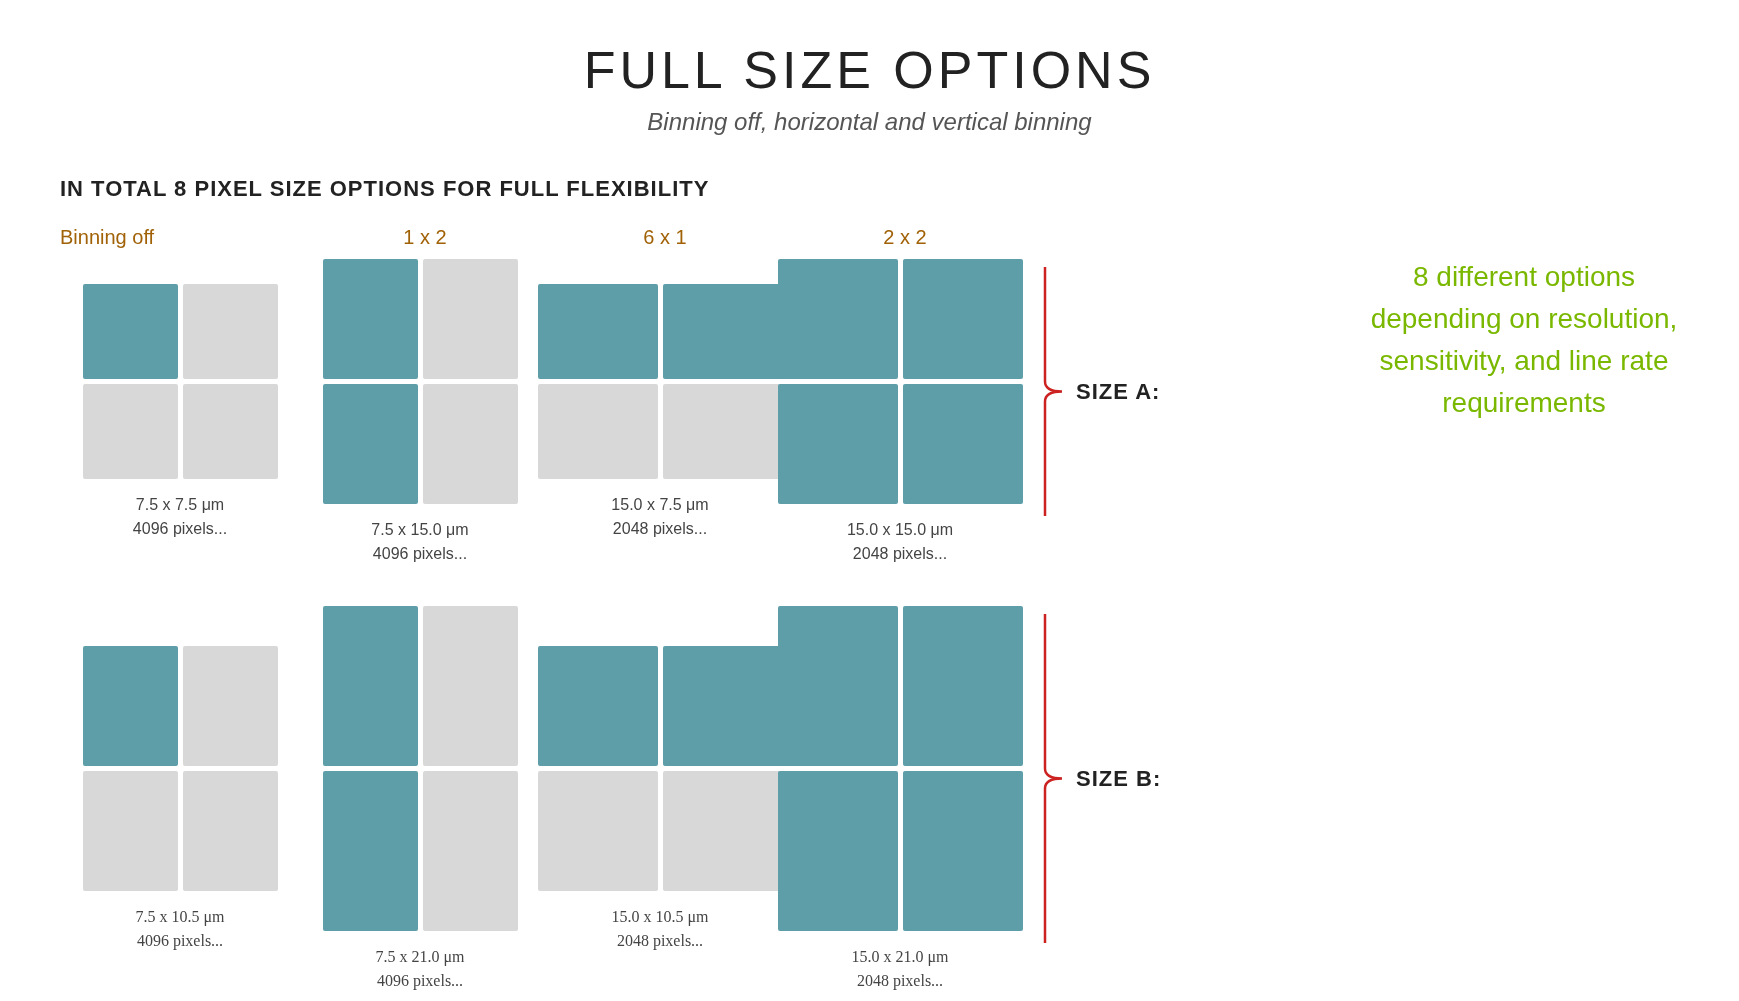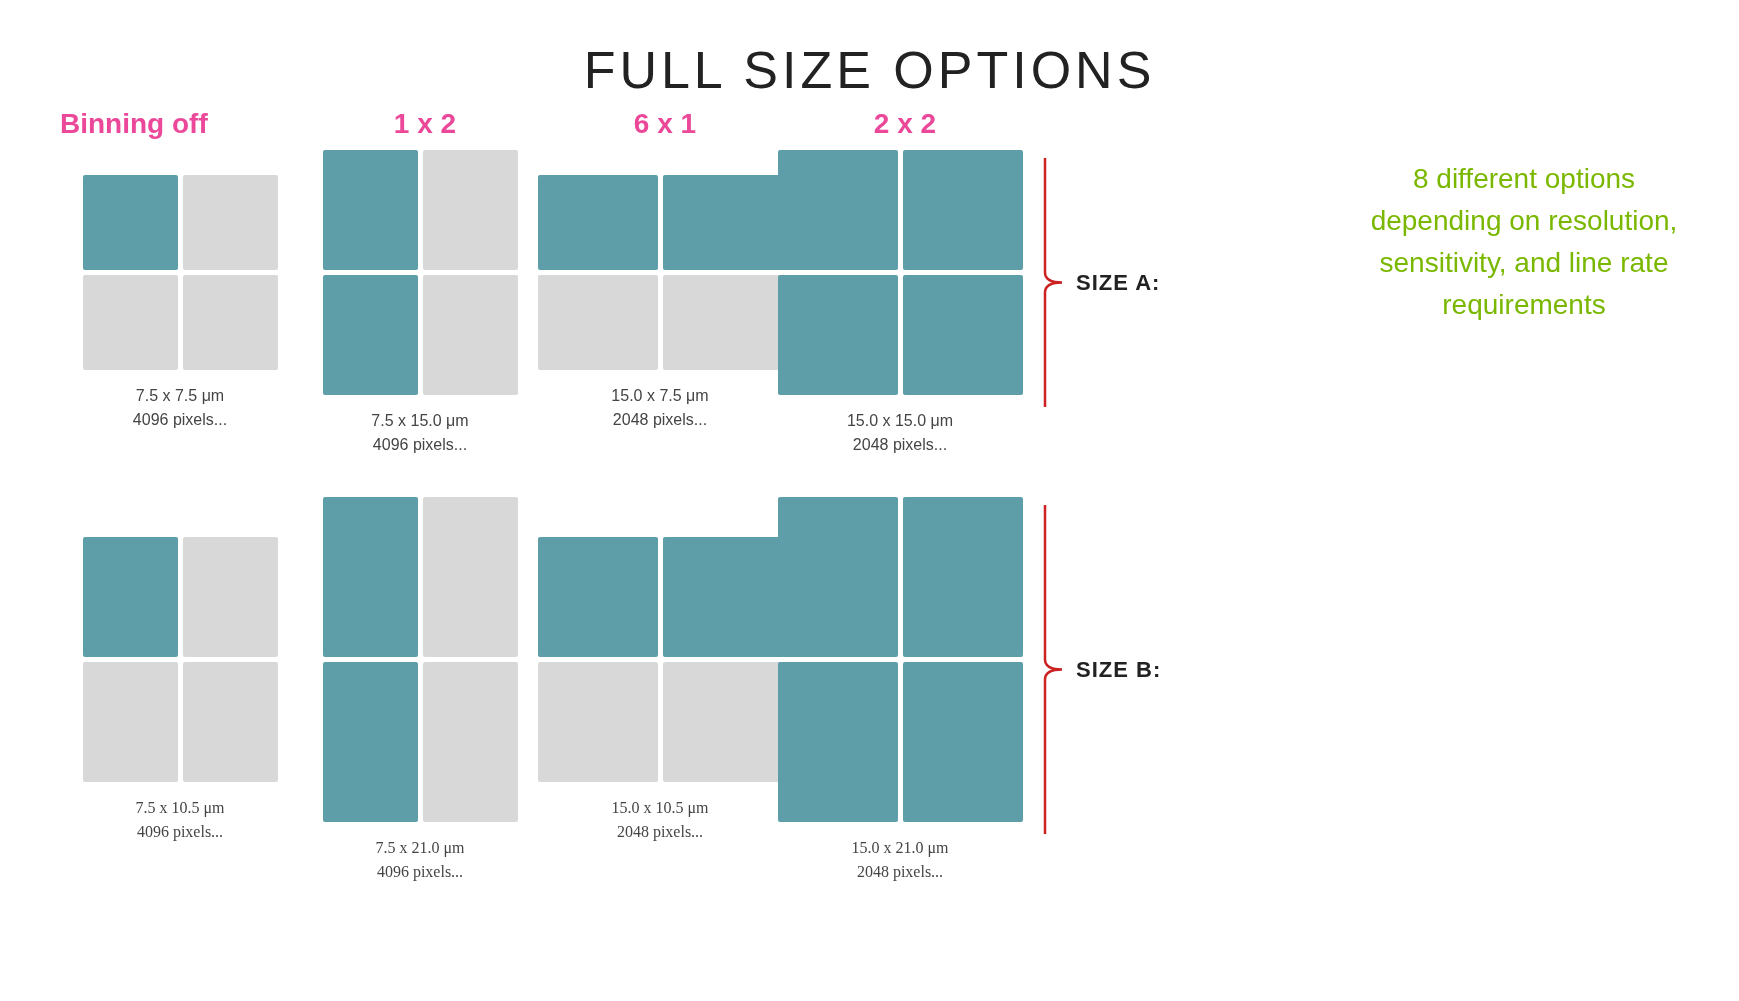--- a/index.html
+++ b/index.html
@@ -58,23 +58,23 @@
     .col-headers {
       display: flex;
       flex-direction: row;
       margin-left: 0;
       margin-bottom: 10px;
     }
 
     .col-header {
       width: 240px;
       text-align: center;
-      font-size: 28px;
-      font-weight: 700;
-      color: #ec4899;
+      font-size: 20px;
+      font-weight: 400;
+      color: #a16207;
       padding-left: 10px;
     }
 
     .col-header:first-child {
       text-align: left;
       padding-left: 0;
     }
 
     .rows-container {
       display: flex;
@@ -129,38 +129,39 @@
       padding-left: 30px;
       padding-top: 30px;
     }
 
     .options-text {
       font-size: 28px;
       color: #7ab800;
       font-weight: 400;
       text-align: center;
       line-height: 1.5;
-      margin-top: 20px;
     }
 
     
     
     
     
     
 
     
   </style>
 </head>
 <body>
 
 <div class="page">
 
   <h1 class="page-title">FULL SIZE OPTIONS</h1>
-
+  <p class="page-subtitle">Binning off, horizontal and vertical binning</p>
+
+  <h2 class="section-heading">IN TOTAL 8 PIXEL SIZE OPTIONS FOR FULL FLEXIBILITY</h2>
 
   <div class="main-content">
 
     <div class="grid-section">
 
       <div class="col-headers" id="col-headers-row">
       <div class="col-header">Binning off</div>
           <div class="col-header">1 x 2</div>
           <div class="col-header">6 x 1</div>
           <div class="col-header">2 x 2</div>

